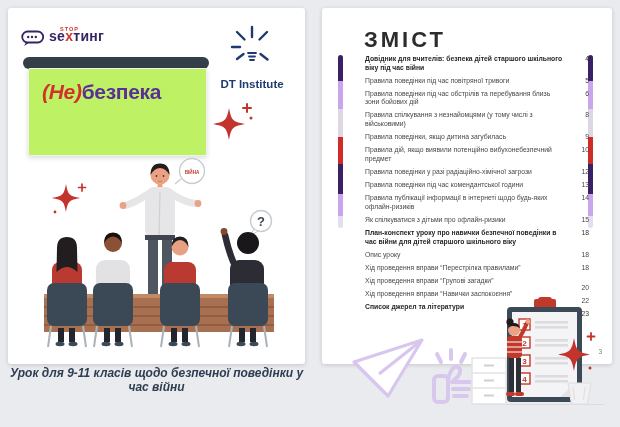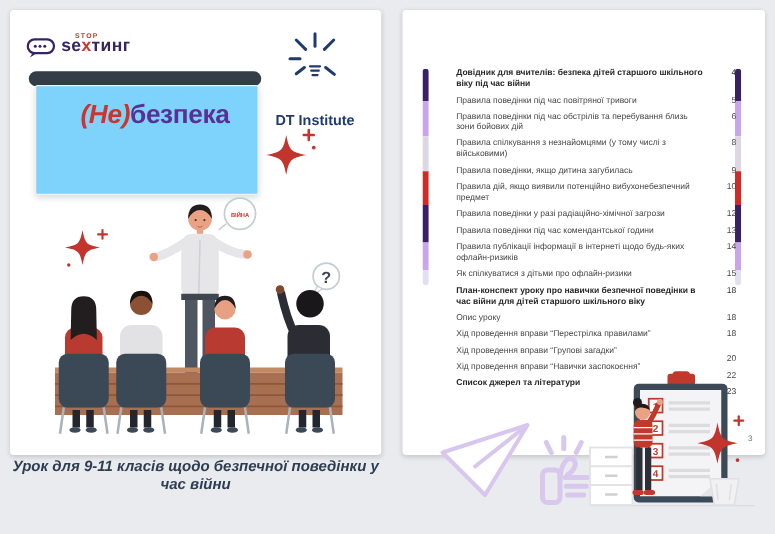--- a/index.html
+++ b/index.html
@@ -16,25 +16,25 @@
   .page-left{left:8px;width:297px;}
   .page-right{left:322px;width:290px;}
 
   
   .brand{position:absolute;left:13px;top:17px;display:flex;align-items:center;}
   .brand-icon{margin-right:4px;margin-top:4px;}
   .brand-text{position:relative;font-weight:bold;font-size:14px;letter-spacing:.3px;color:#372463;line-height:14px;}
   .brand-stop{position:absolute;top:-7px;left:11px;font-size:5.5px;font-weight:bold;letter-spacing:1px;color:#d2342c;}
   .brand-x{color:#d2342c;}
   .dt{position:absolute;right:14px;top:16px;width:78px;text-align:center;color:#1e3a6e;}
-  .dt-label{font-size:11.5px;font-weight:bold;margin-top:20px;}
+  .dt-label{font-size:11.5px;font-weight:bold;margin-top:8px;}
   .screen-bar{position:absolute;left:15px;top:49px;width:186px;height:12px;background:#333e48;border-radius:6px;}
   .screen{
-    position:absolute;left:20px;top:60px;width:177px;height:86px;background:#7dd3fc;
-    box-shadow:0 2px 5px rgba(0,0,0,.14);border:1px solid #f0f0f0;border-radius:2px;text-align:center;
+    position:absolute;left:20px;top:60px;width:177px;height:86px;background:#bef264;
+    box-shadow:0 2px 5px rgba(0,0,0,.14);border:1px solid #f0f0f0;border-radius:2px;
   }
   .cover-title{padding:9px 0 0 13px;font-size:21px;font-weight:bold;line-height:28px;color:#5a2f96;letter-spacing:-.3px;}
   .cover-title .ne{color:#cf332c;font-style:italic;}
   .scene{position:absolute;left:0;top:140px;}
   .sparkle-top-right{position:absolute;left:201px;top:92px;}
   .cover-caption{
     position:absolute;left:0;top:358px;width:100%;text-align:center;
     font-size:12px;font-style:italic;font-weight:600;color:#2e3d52;
   }
 
@@ -226,20 +226,21 @@
         <rect x="242" y="180" width="6" height="14" fill="#23262e"></rect>
       <ellipse cx="233" cy="196" rx="4.5" ry="2.2" fill="#3c4a57"></ellipse>
         <ellipse cx="246" cy="196" rx="4.5" ry="2.2" fill="#3c4a57"></ellipse>
     </g>
   </svg>
 
   <div class="cover-caption">Урок для 9-11 класів щодо безпечної поведінки у час війни</div>
 </div>
 
 <div class="page page-right">
+  <div class="toc-heading">ЗМІСТ</div>
 
   <div class="toc-bar toc-bar-left" id="bar-left">
       <div class="seg" style="height: 26px; background: rgb(58, 33, 102);"></div>
       <div class="seg" style="height: 28px; background: rgb(201, 166, 236);"></div>
       <div class="seg" style="height: 28px; background: rgb(220, 215, 226);"></div>
       <div class="seg" style="height: 27px; background: rgb(208, 44, 39);"></div>
       <div class="seg" style="height: 30px; background: rgb(58, 33, 102);"></div>
       <div class="seg" style="height: 22px; background: rgb(201, 166, 236);"></div>
       <div class="seg" style="height: 12px; background: rgb(228, 223, 240);"></div>
     </div>

